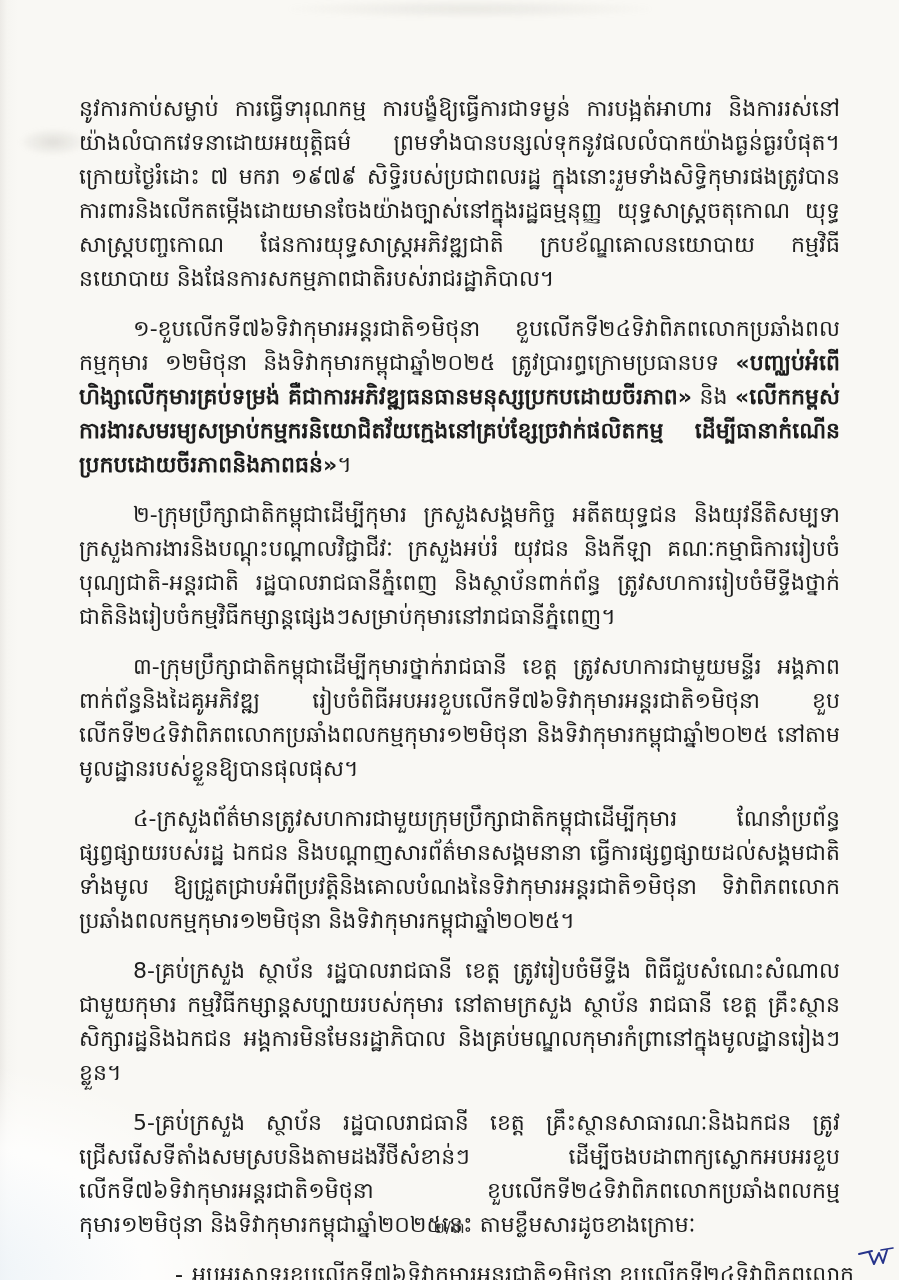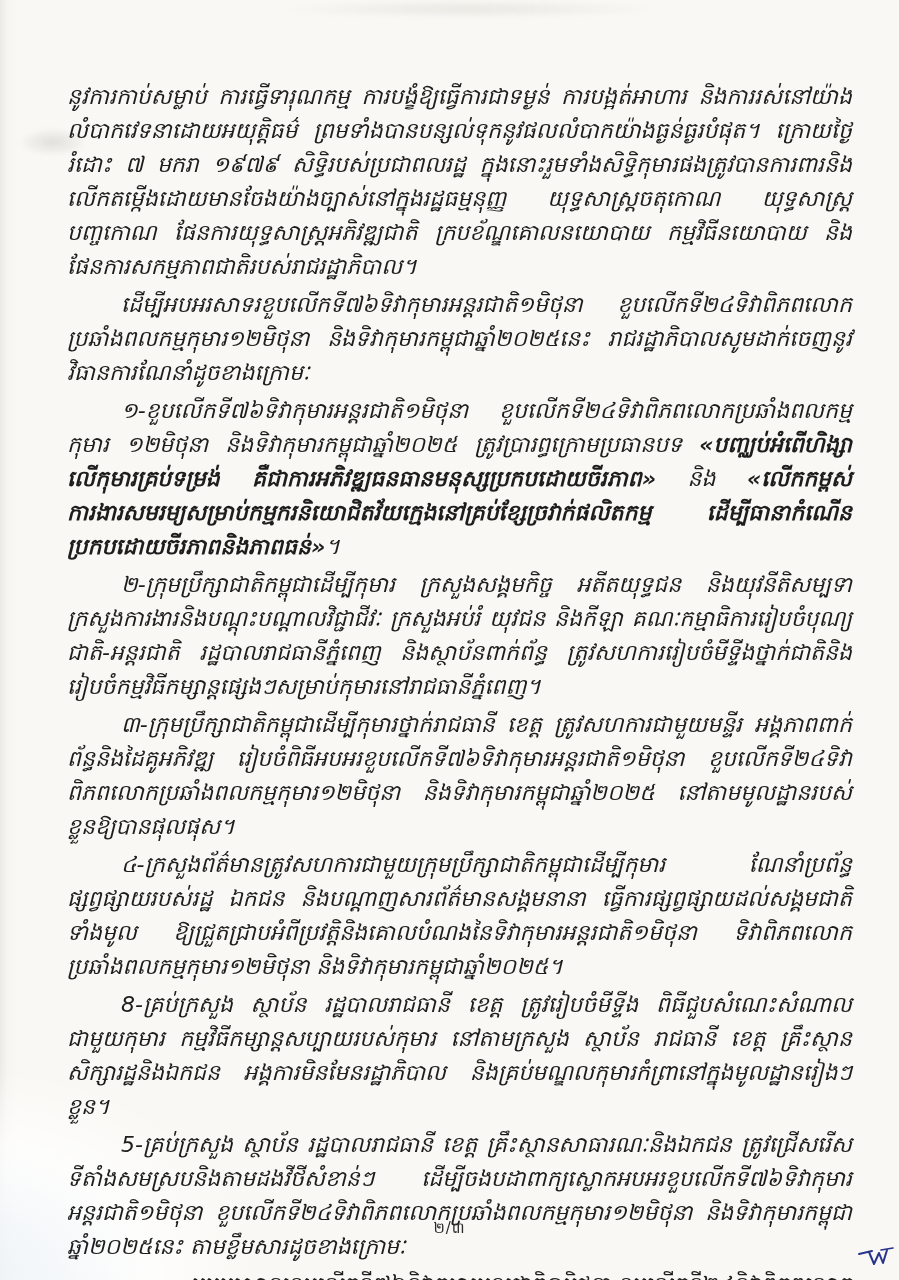--- a/index.html
+++ b/index.html
@@ -40,22 +40,21 @@
     left: 63px;
     top: 76px;
     width: 793px;
     font-size: 22px;
     line-height: 34px;
     text-align: justify;
     overflow-wrap: anywhere;
     word-break: break-word;
   }
   .para {
-    margin: 4px;
-    font-style: italic;
+    margin: 16px;
   }
   .para.indent {
     text-indent: 54px;
   }
   .bold {
     font-weight: bold;
   }
   .slogans {
     margin-left: 112px;
   }
@@ -90,21 +89,20 @@
 
 <div class="page">
 
   <div class="smudge-top-left"></div>
   <div class="smudge-top-mid"></div>
 
   <div class="content">
 
     <p class="para">នូវការកាប់សម្លាប់ ការធ្វើទារុណកម្ម ការបង្ខំឱ្យធ្វើការជាទម្ងន់ ការបង្អត់អាហារ និងការរស់នៅយ៉ាងលំបាកវេទនាដោយអយុត្តិធម៌ ព្រមទាំងបានបន្សល់ទុកនូវផលលំបាកយ៉ាងធ្ងន់ធ្ងរបំផុត។ ក្រោយថ្ងៃរំដោះ ៧ មករា ១៩៧៩ សិទ្ធិរបស់ប្រជាពលរដ្ឋ ក្នុងនោះរួមទាំងសិទ្ធិកុមារផងត្រូវបានការពារនិងលើកតម្កើងដោយមានចែងយ៉ាងច្បាស់នៅក្នុងរដ្ឋធម្មនុញ្ញ យុទ្ធសាស្ត្រចតុកោណ យុទ្ធសាស្ត្របញ្ចកោណ ផែនការយុទ្ធសាស្ត្រអភិវឌ្ឍជាតិ ក្របខ័ណ្ឌគោលនយោបាយ កម្មវិធីនយោបាយ និងផែនការសកម្មភាពជាតិរបស់រាជរដ្ឋាភិបាល។</p>
 
-    <p class="para indent">ដើម្បីអបអរសាទរខួបលើកទី៧៦ទិវាកុមារអន្តរជាតិ១មិថុនា ខួបលើកទី២៤ទិវាពិភពលោកប្រឆាំងពលកម្មកុមារ១២មិថុនា និងទិវាកុមារកម្ពុជាឆ្នាំ២០២៥នេះ រាជរដ្ឋាភិបាលសូមដាក់ចេញនូវវិធានការណែនាំដូចខាងក្រោមៈ</p>
 
     <p class="para indent">
       <span>១-ខួបលើកទី៧៦ទិវាកុមារអន្តរជាតិ១មិថុនា ខួបលើកទី២៤ទិវាពិភពលោកប្រឆាំងពលកម្មកុមារ ១២មិថុនា និងទិវាកុមារកម្ពុជាឆ្នាំ២០២៥ ត្រូវប្រារព្ធក្រោមប្រធានបទ </span><span class="bold">«បញ្ឈប់អំពើហិង្សាលើកុមារគ្រប់ទម្រង់ គឺជាការអភិវឌ្ឍធនធានមនុស្សប្រកបដោយចីរភាព»</span><span> និង </span><span class="bold">«លើកកម្ពស់ការងារសមរម្យសម្រាប់កម្មករនិយោជិតវ័យក្មេងនៅគ្រប់ខ្សែច្រវាក់ផលិតកម្ម ដើម្បីធានាកំណើនប្រកបដោយចីរភាពនិងភាពធន់»</span><span>។</span>
     </p>
 
     <p class="para indent">២-ក្រុមប្រឹក្សាជាតិកម្ពុជាដើម្បីកុមារ ក្រសួងសង្គមកិច្ច អតីតយុទ្ធជន និងយុវនីតិសម្បទា ក្រសួងការងារនិងបណ្តុះបណ្តាលវិជ្ជាជីវៈ ក្រសួងអប់រំ យុវជន និងកីឡា គណៈកម្មាធិការរៀបចំបុណ្យជាតិ-អន្តរជាតិ រដ្ឋបាលរាជធានីភ្នំពេញ និងស្ថាប័នពាក់ព័ន្ធ ត្រូវសហការរៀបចំមីទ្ទីងថ្នាក់ជាតិនិងរៀបចំកម្មវិធីកម្សាន្តផ្សេងៗសម្រាប់កុមារនៅរាជធានីភ្នំពេញ។</p>
 
     <p class="para indent">៣-ក្រុមប្រឹក្សាជាតិកម្ពុជាដើម្បីកុមារថ្នាក់រាជធានី ខេត្ត ត្រូវសហការជាមួយមន្ទីរ អង្គភាពពាក់ព័ន្ធនិងដៃគូអភិវឌ្ឍ រៀបចំពិធីអបអរខួបលើកទី៧៦ទិវាកុមារអន្តរជាតិ១មិថុនា ខួបលើកទី២៤ទិវាពិភពលោកប្រឆាំងពលកម្មកុមារ១២មិថុនា និងទិវាកុមារកម្ពុជាឆ្នាំ២០២៥ នៅតាមមូលដ្ឋានរបស់ខ្លួនឱ្យបានផុលផុស។</p>
 
     <p class="para indent">៤-ក្រសួងព័ត៌មានត្រូវសហការជាមួយក្រុមប្រឹក្សាជាតិកម្ពុជាដើម្បីកុមារ ណែនាំប្រព័ន្ធផ្សព្វផ្សាយរបស់រដ្ឋ ឯកជន និងបណ្តាញសារព័ត៌មានសង្គមនានា ធ្វើការផ្សព្វផ្សាយដល់សង្គមជាតិទាំងមូល ឱ្យជ្រួតជ្រាបអំពីប្រវត្តិនិងគោលបំណងនៃទិវាកុមារអន្តរជាតិ១មិថុនា ទិវាពិភពលោកប្រឆាំងពលកម្មកុមារ១២មិថុនា និងទិវាកុមារកម្ពុជាឆ្នាំ២០២៥។</p>

